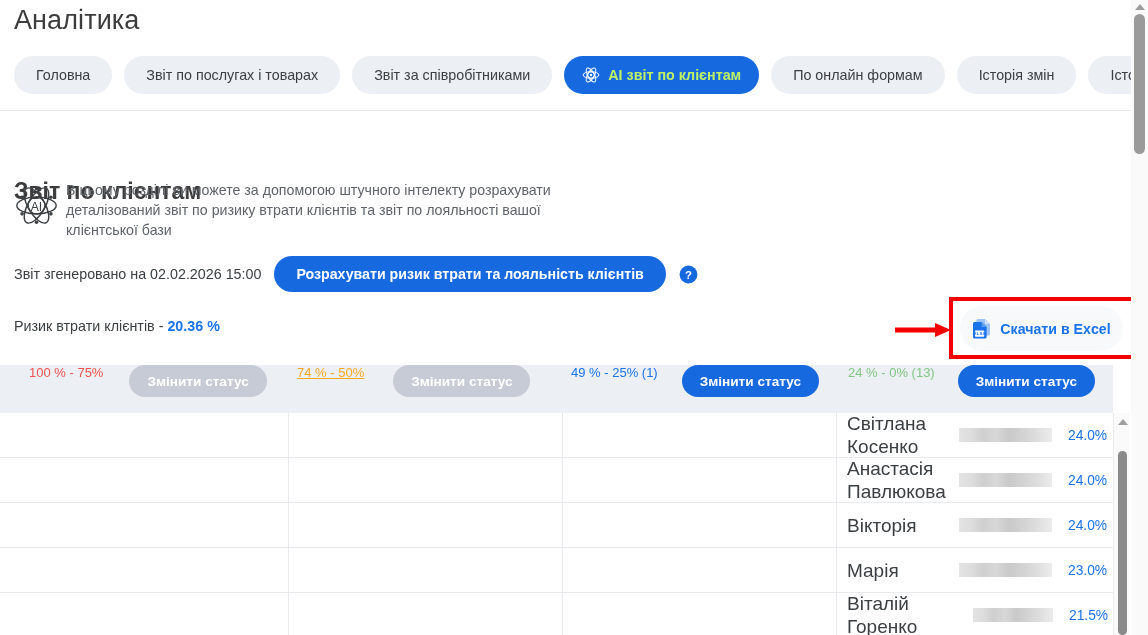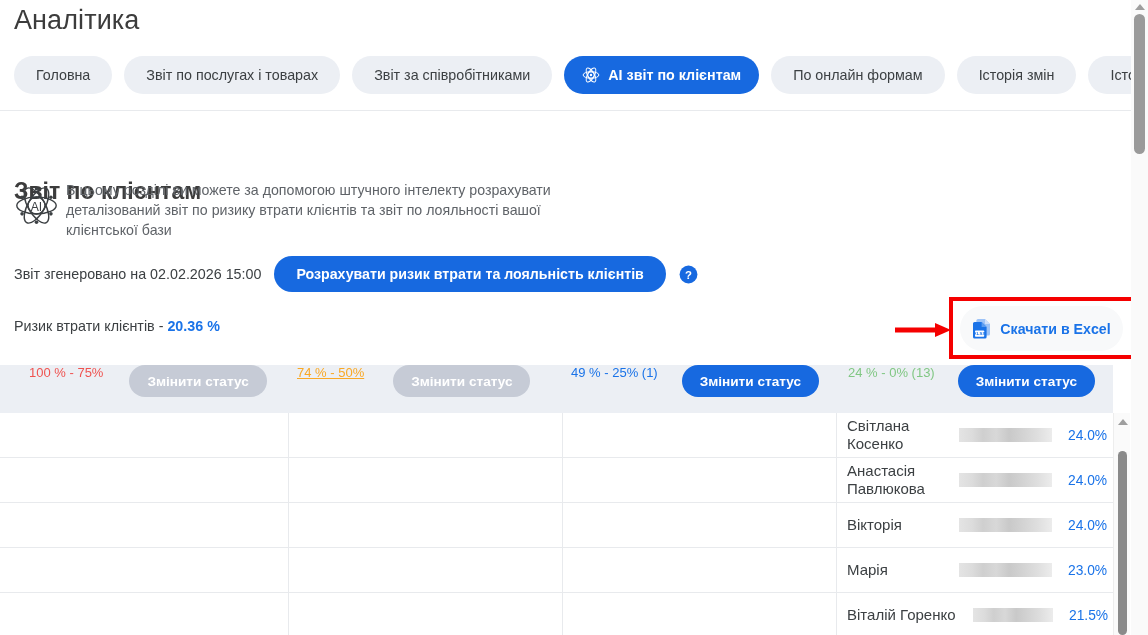--- a/index.html
+++ b/index.html
@@ -27,21 +27,21 @@
     display: flex; align-items: center; gap: 12px;
     width: 1122px; height: 38px;
   }
   .tab {
     height: 38px; border-radius: 19px;
     background: #eceff4; color: #3c4043;
     display: flex; align-items: center; gap: 8px;
     padding: 0 22px; font-size: 14.3px; white-space: nowrap;
     cursor: pointer; flex: none;
   }
-  .tab.active { background: #1769e0; color: #ffffff; font-weight: 700; padding: 0 18px; }
+  .tab.active { background: #1769e0; color: #bef264; font-weight: 700; padding: 0 18px; }
   .tab .atom { width: 18px; height: 18px; flex: none; display:block; }
   .tab-clip { overflow: hidden; }
 
   
   .tab-sep {
     position: absolute; left: 0; top: 110px; width: 1136px; height: 1px;
     background: #e8eaed;
   }
 
   
@@ -119,21 +119,21 @@
   }
   .cell { height: 45px; border-right: 1px solid #e8eaed; flex: none; }
   .c1 { width: 289px; }
   .c2 { width: 274px; }
   .c3 { width: 274px; }
   .c4 {
     width: 276px; border-right: none; display: flex; align-items: center;
     padding-left: 10px; gap: 8px;
   }
   .cl-name {
-    width: 104px; font-size: 15px; color: #3c4043; line-height: 18px;
+    width: 104px; font-size: 19px; color: #3c4043; line-height: 23px;
     flex: none;
   }
   .mask {
     width: 93px; height: 14px; flex: none;
     background: linear-gradient(90deg,#e4e4e4 0%,#dcdcdc 14%,#cfcfcf 26%,
       #d8d8d8 40%,#c9c9c9 54%,#d4d4d4 70%,#dedede 84%,#ececec 100%);
     filter: blur(0.7px);
   }
   .pct { font-size: 13.8px; color: #1a73e8; font-weight: 400; margin-left: 8px; }
 

